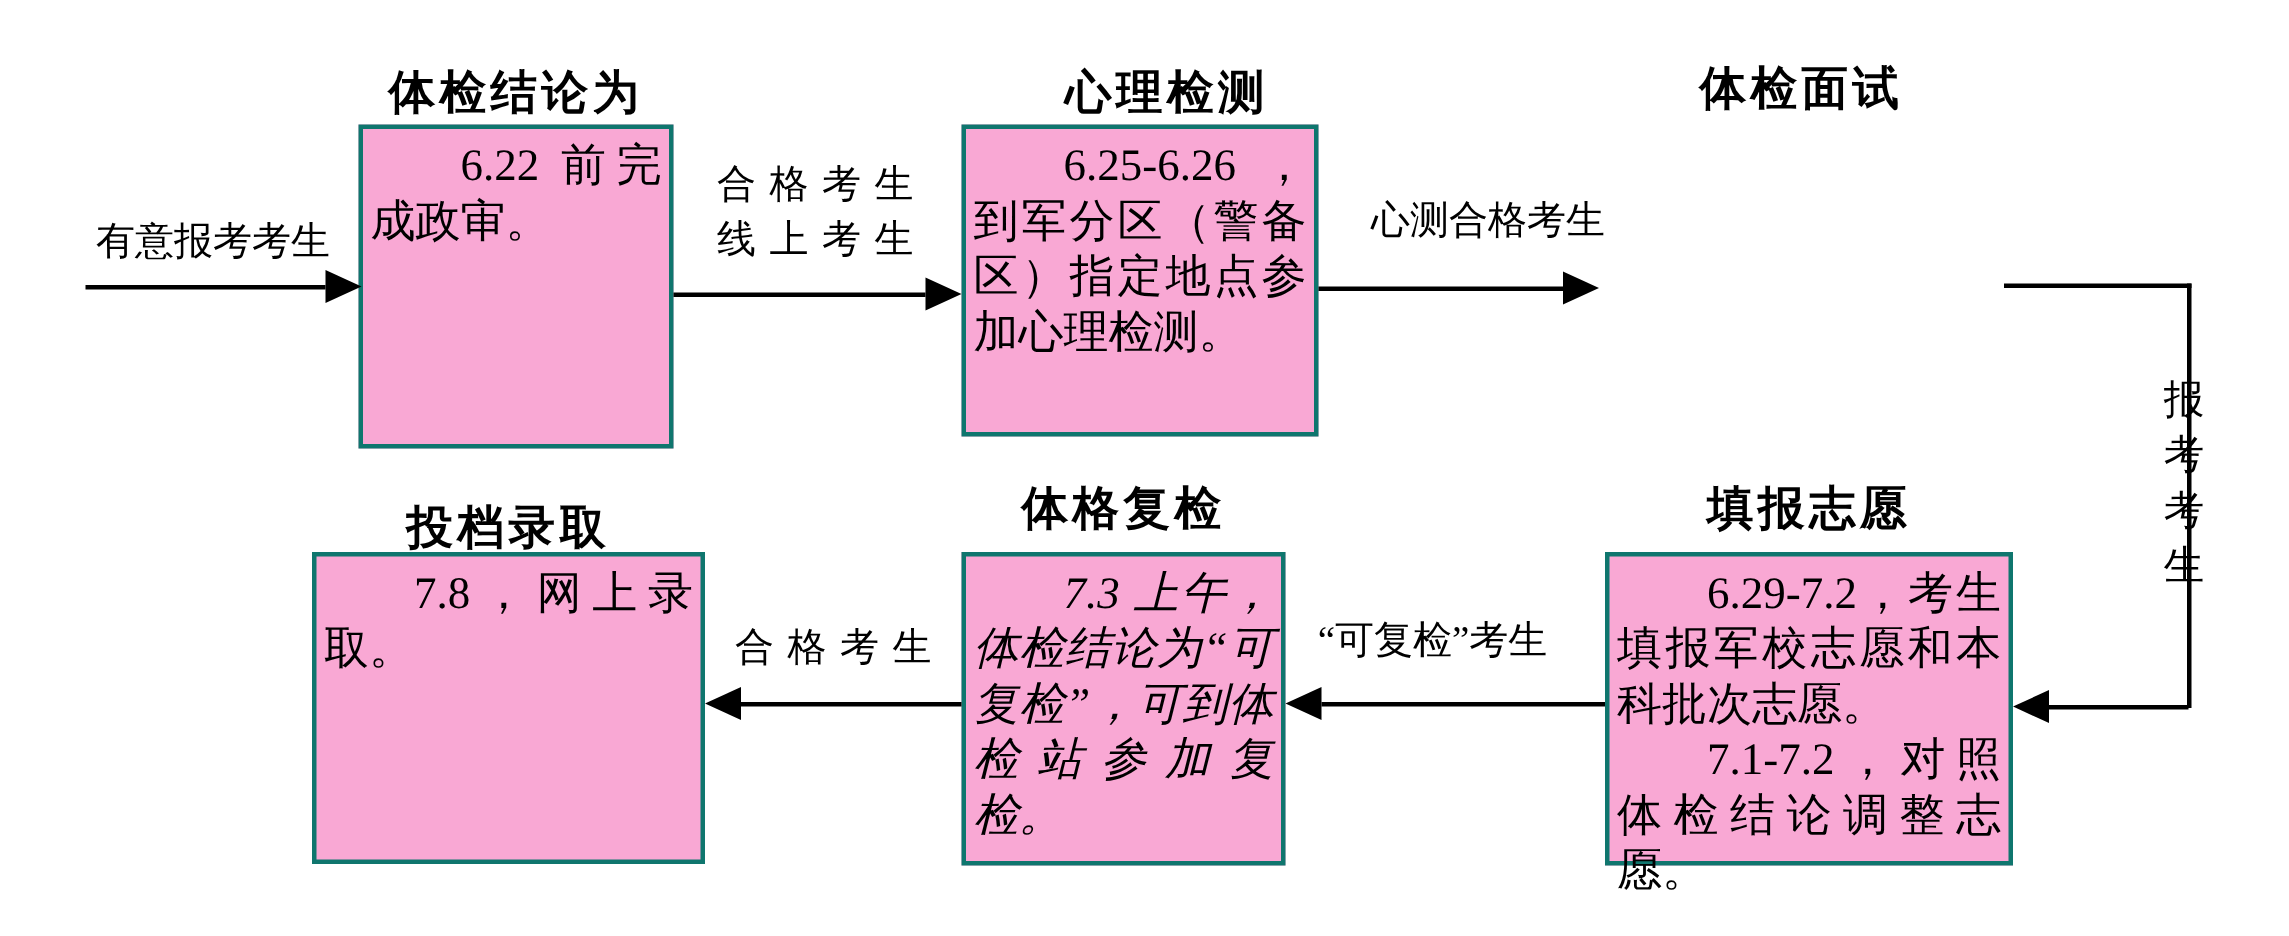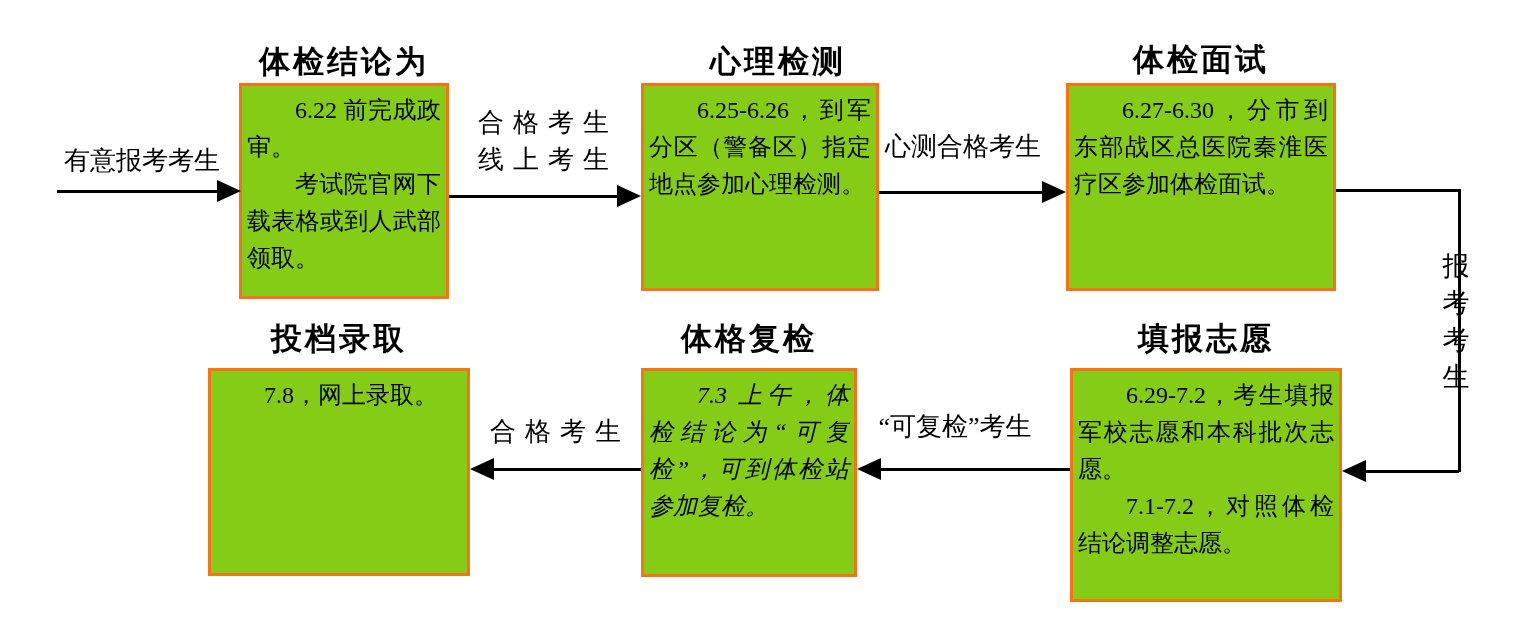--- a/index.html
+++ b/index.html
@@ -18,24 +18,24 @@
     font-weight: 700;
     font-size: 31px;
     line-height: 36px;
     letter-spacing: 3px;
     text-align: center;
     white-space: nowrap;
   }
   .step-box {
     position: absolute;
     box-sizing: border-box;
-    border: 3px solid #f97316;
-    background: #84cc16;
+    border: 3px solid #0f766e;
+    background: #f9a8d4;
     padding: 6px 5px 0 5px;
-    font-size: 24px;
+    font-size: 30px;
     line-height: 37px;
     text-align: justify;
     text-justify: inter-character;
   }
   .step-box p { margin: 0; text-indent: 2em; }
   .hline { position: absolute; height: 3px; background: #000000; }
   .vline { position: absolute; width: 3px; background: #000000; }
   .head-r {
     position: absolute; width: 0; height: 0;
     border-top: 11px solid transparent;
@@ -63,77 +63,73 @@
     line-height: 37px;
     text-align: center;
     word-break: break-all;
     white-space: normal;
   }
 
   
   #t1 { left: 239px; width: 210px; top: 44px; }
   #t2 { left: 659px; width: 238px; top: 44px; }
   #t3 { left: 1066px; width: 270px; top: 44px; font-family: Liberation Mono, monospace; }
-  #t4 { left: 208px; width: 262px; top: 321px; }
+  #t4 { left: 208px; width: 262px; top: 334px; }
   #t5 { left: 641px; width: 216px; top: 321px; }
   #t6 { left: 1070px; width: 272px; top: 321px; }
 
   
   #b1 { left: 239px; top: 83px;  width: 210px; height: 216px; }
   #b2 { left: 641px; top: 83px;  width: 238px; height: 208px; }
   #b3 { left: 1066px; top: 83px; width: 270px; height: 208px; }
   #b4 { left: 208px; top: 368px; width: 262px; height: 208px; }
   #b5 { left: 641px; top: 368px; width: 216px; height: 209px; font-style: italic; }
-  #b6 { left: 1070px; top: 368px; width: 272px; height: 234px; }
+  #b6 { left: 1070px; top: 368px; width: 272px; height: 209px; }
 
   
   #a1-line { left: 57px;  top: 190px; width: 160px; }
   #a1-head { left: 217px; top: 180px; }
   #a2-line { left: 449px; top: 195px; width: 168px; }
   #a2-head { left: 617px; top: 185px; }
   #a3-line { left: 879px; top: 191px; width: 163px; }
   #a3-head { left: 1042px; top: 181px; }
   #c1-h    { left: 1336px; top: 189px; width: 125px; }
   #c1-v    { left: 1458px; top: 189px; height: 283px; }
   #c1-line { left: 1366px; top: 470px; width: 93px; }
   #c1-head { left: 1342px; top: 460px; }
   #a4-line { left: 881px; top: 468px; width: 189px; }
   #a4-head { left: 857px; top: 458px; }
   #a5-line { left: 494px; top: 468px; width: 147px; }
   #a5-head { left: 470px; top: 458px; }
 
   
   #l1 { left: 57px;  width: 170px; top: 130px; margin-top: 12px; }
   #l2 { left: 455px; width: 186px; top: 104px; }
-  #l3 { left: 873px; width: 180px; top: 128px; }
+  #l3 { left: 902px; width: 180px; top: 128px; }
   #l4 { left: 1406px; top: 248px; margin-left: 35px; }
   #l5 { left: 846px; width: 218px; top: 408px; }
   #l6 { left: 476px; width: 168px; top: 413px; }
 </style>
 </head>
 <body>
 
 <div class="canvas">
 
   <div class="step-title" id="t1">体检结论为</div>
   <div class="step-title" id="t2">心理检测</div>
   <div class="step-title" id="t3">体检面试</div>
   <div class="step-title" id="t4">投档录取</div>
   <div class="step-title" id="t6">填报志愿</div>
   <div class="step-title" id="t5">体格复检</div>
 
   <div class="step-box" id="b1">
     <p>6.22 前完成政审。</p>
-    <p>考试院官网下载表格或到人武部领取。</p>
   </div>
   <div class="step-box" id="b2">
     <p>6.25-6.26，到军分区（警备区）指定地点参加心理检测。</p>
-  </div>
-  <div class="step-box" id="b3">
-    <p>6.27-6.30，分市到东部战区总医院秦淮医疗区参加体检面试。</p>
   </div>
   <div class="step-box" id="b4">
     <p>7.8，网上录取。</p>
   </div>
   <div class="step-box" id="b5">
     <p>7.3 上午，体检结论为“可复检”，可到体检站参加复检。</p>
   </div>
   <div class="step-box" id="b6">
     <p>6.29-7.2，考生填报军校志愿和本科批次志愿。</p>
     <p>7.1-7.2，对照体检结论调整志愿。</p>

